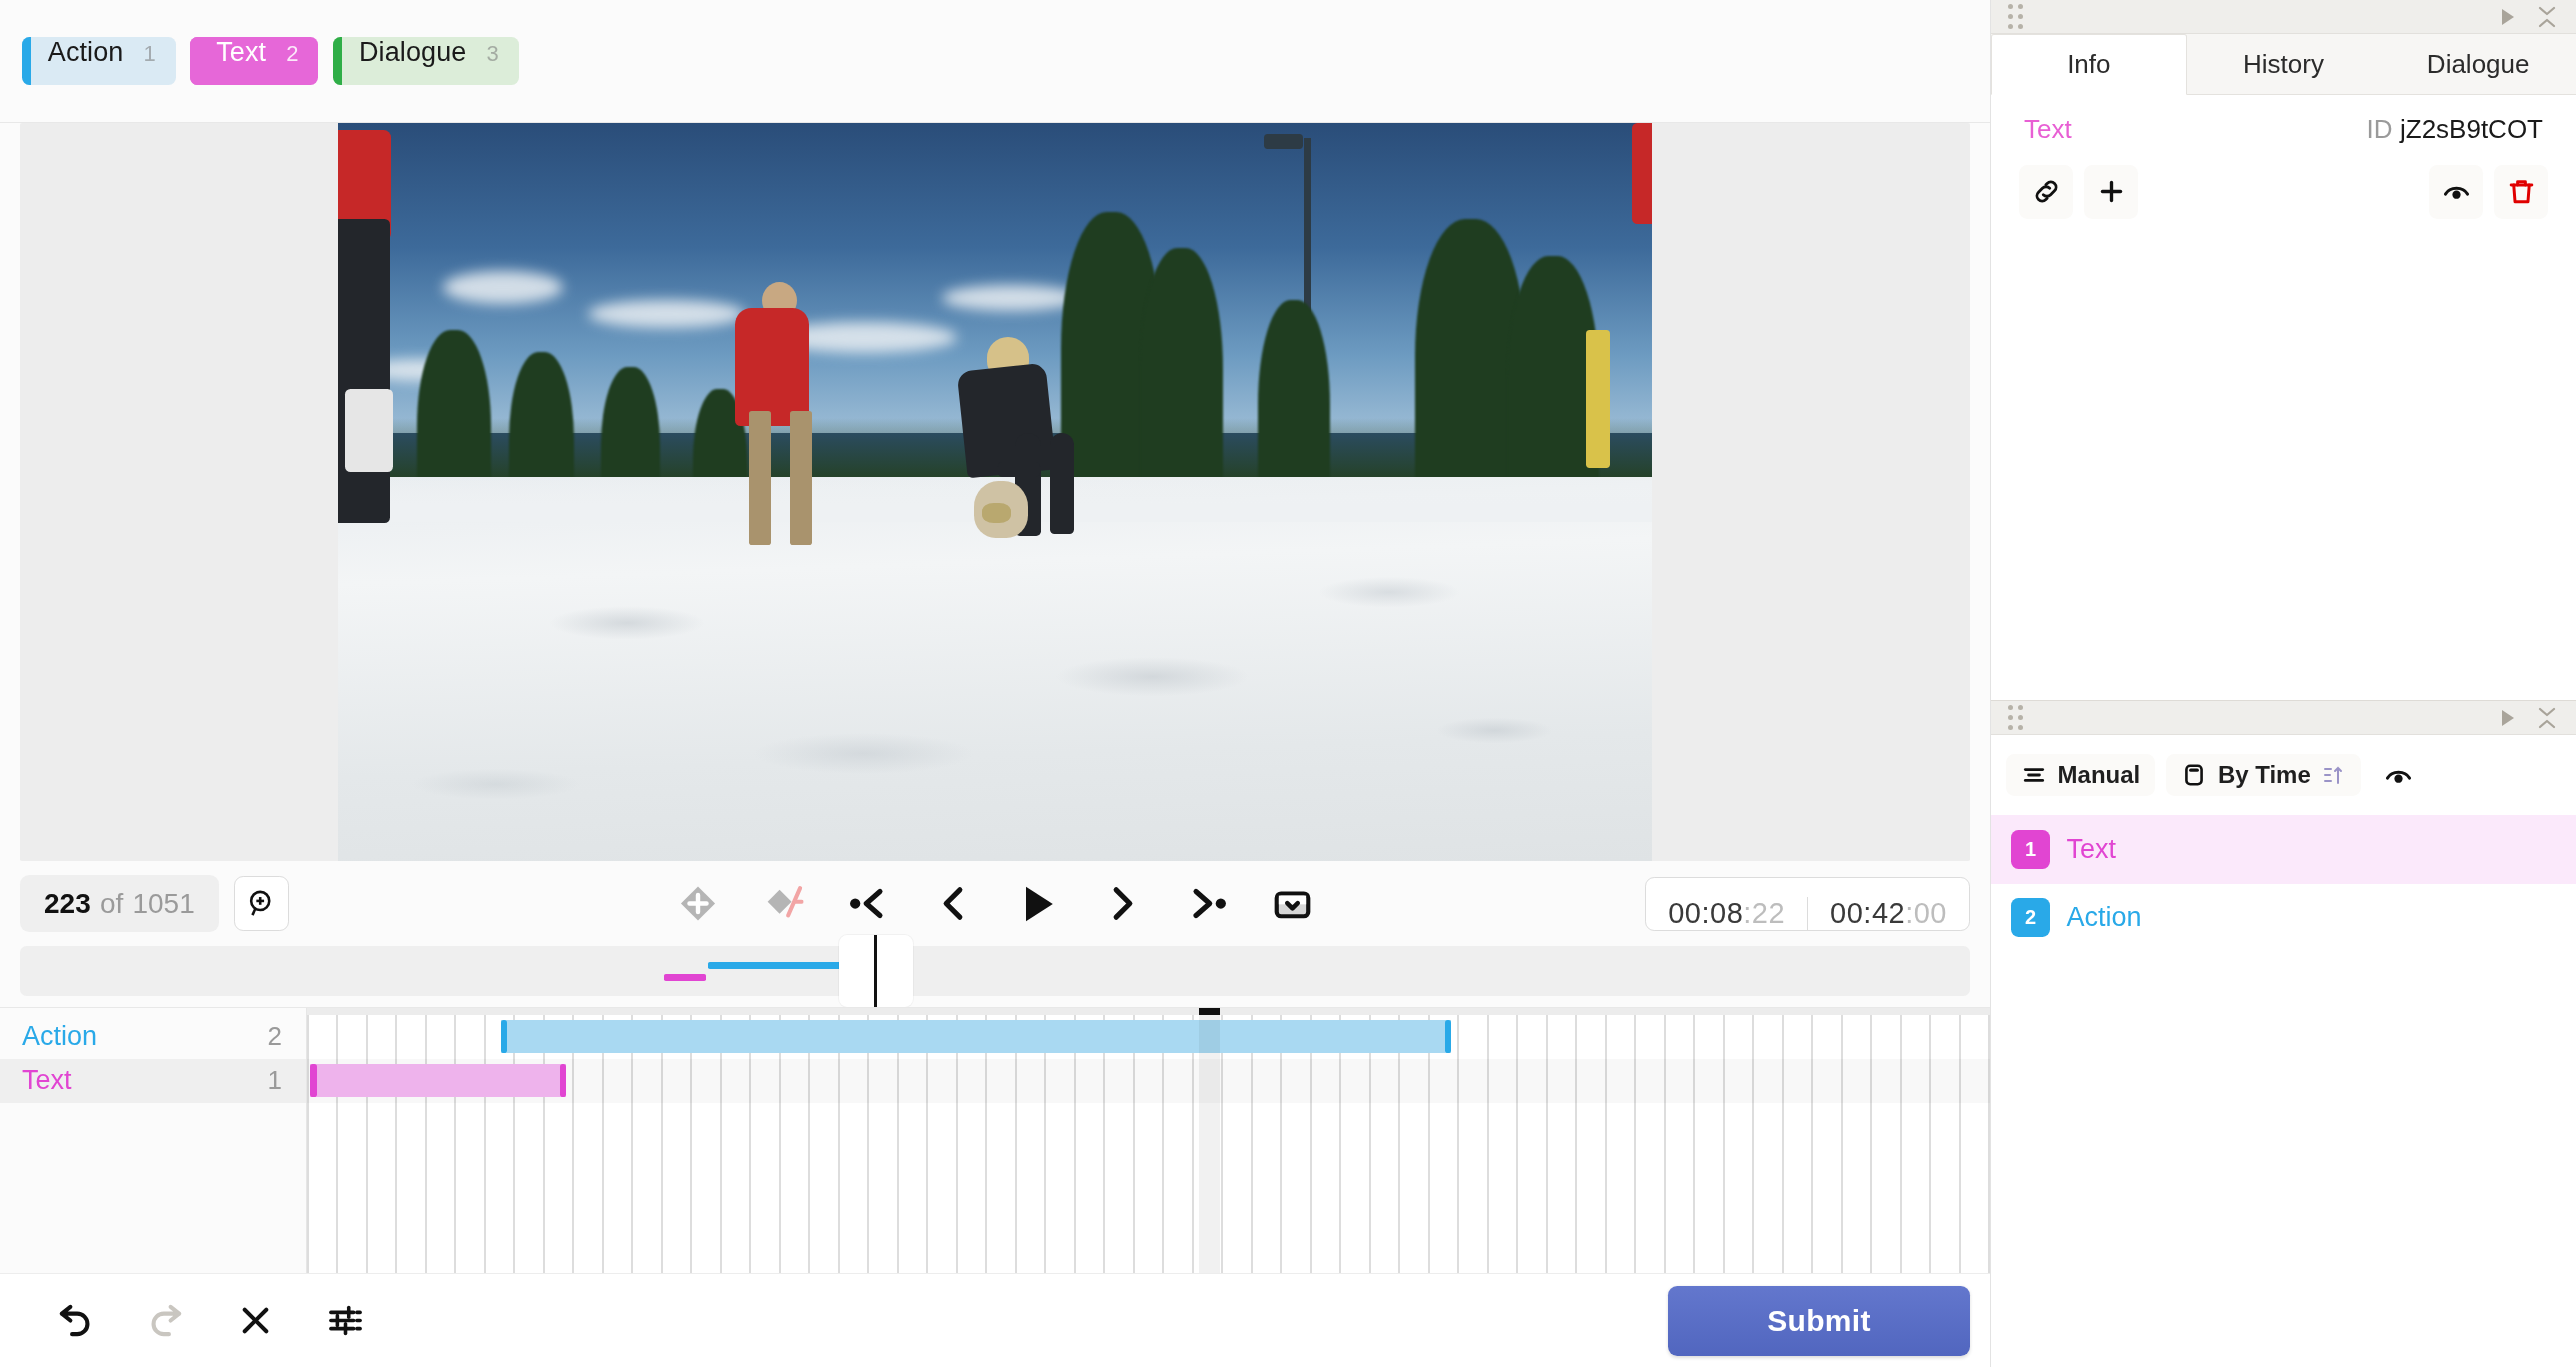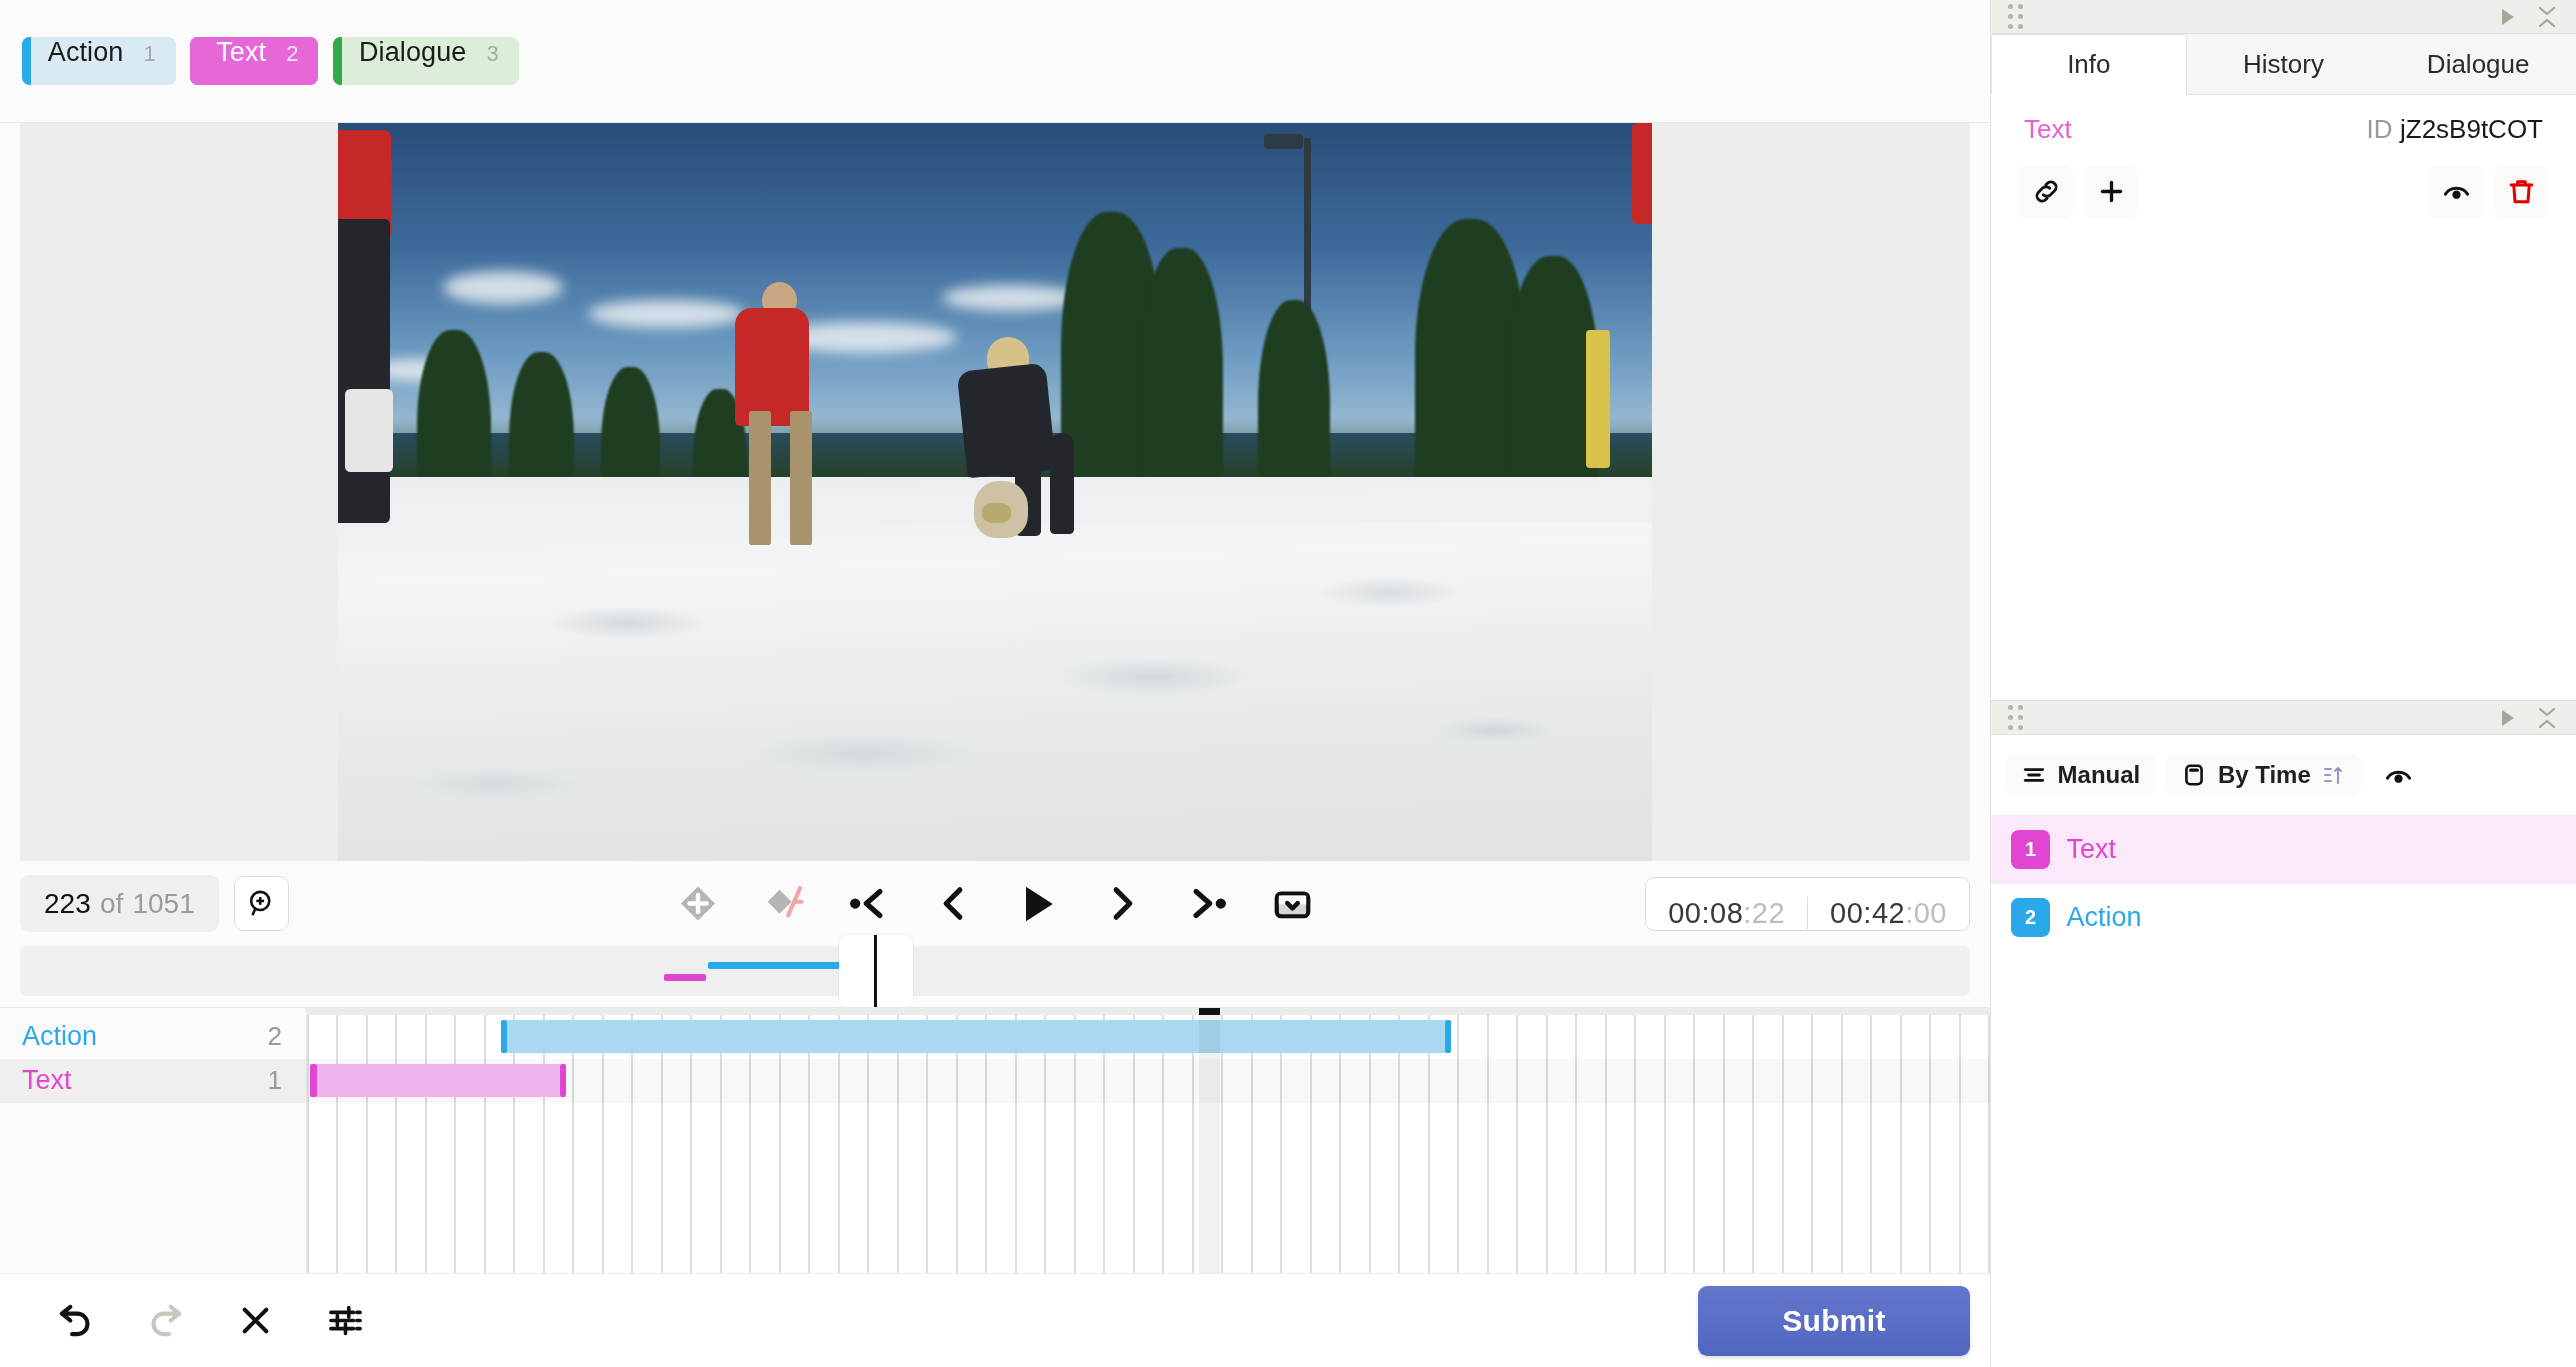--- a/index.html
+++ b/index.html
@@ -72,21 +72,21 @@
   .fg-hair { background: #d6c189; border-radius: 50% 50% 40% 40%; }
   .dog     { background: #cfc2a4; border-radius: 45% 45% 40% 40%; }
   .yellowpost { background: #d9c24a; border-radius: 3.7px; }
 
   
   .transport { height: 85px; display: flex; align-items: center; padding: 0 20px;
                position: relative; background: #fbfbfb; }
   .frame-counter { background: #efefef; border-radius: 9.2px; height: 57px;
                    display: flex; align-items: baseline; gap: 9.2px; padding: 0 24px;
                    font-size: 28px; color: #9a9a9a; line-height: 57px; }
-  .frame-counter .cur { color: #111; font-weight: 400; text-align: right; }
+  .frame-counter .cur { color: #111; font-weight: 700; text-align: right; }
   .icon-btn { background: #fff; border: 0.9px solid #dcdcdc; border-radius: 9.2px;
               width: 55px; height: 55px; display: flex; align-items: center;
               justify-content: center; cursor: pointer; }
   .transport-center { position: absolute; left: 50%; transform: translateX(-50%);
                       display: flex; align-items: center; gap: 35px; }
   .tbtn { width: 50px; height: 50px; display: flex; align-items: center;
           justify-content: center; cursor: pointer; }
   .time-box { position: absolute; right: 20px; display: flex; align-items: flex-end;
               border: 0.9px solid #dcdcdc; border-radius: 9.2px; overflow: hidden;
               height: 54px; background: #fff; }
@@ -123,21 +123,21 @@
   .playhead { position: absolute; top: 0; bottom: 0; width: 21px; background: rgba(0,0,0,.055); }
   .playhead .cap { position: absolute; top: 0; left: 0; right: 0; height: 7.4px; background: #111; }
   .tl-topband { position:absolute; left:0; right:0; top:0; height:6.5px; background:#ececec; }
 
   
   .bottombar { height: 94px; flex: 0 0 94px; display: flex; align-items: center;
                padding: 0 20px; background: #fff; border-top: 0.9px solid #ededed; position: relative; }
   .bb-left { display: flex; align-items: center; gap: 42px; padding-left: 31px; }
   .bb-btn { width: 48px; height: 48px; display: flex; align-items: center;
             justify-content: center; cursor: pointer; }
-  .submit { position: absolute; right: 20px; width: 272px; height: 70px;
+  .submit { position: absolute; right: 20px; width: 302px; height: 70px;
             background: linear-gradient(180deg,#6377cd 0%,#5166bf 100%);
             color: #fff; font-size: 30px; font-weight: 700; border: none;
             border-radius: 9.2px; cursor: pointer; letter-spacing: 0.3px;
             box-shadow: 0 1.8px 3.7px rgba(0,0,0,.14); font-family: "Liberation Sans", sans-serif; margin-left: 32px; }
 
   
   .side { width: 585px; flex: 0 0 585px; display: flex; flex-direction: column;
           background: #fff; }
   .panel { display: flex; flex-direction: column; }
   .panel-head { height: 34px; flex: 0 0 34px; background: #efeeeb;

